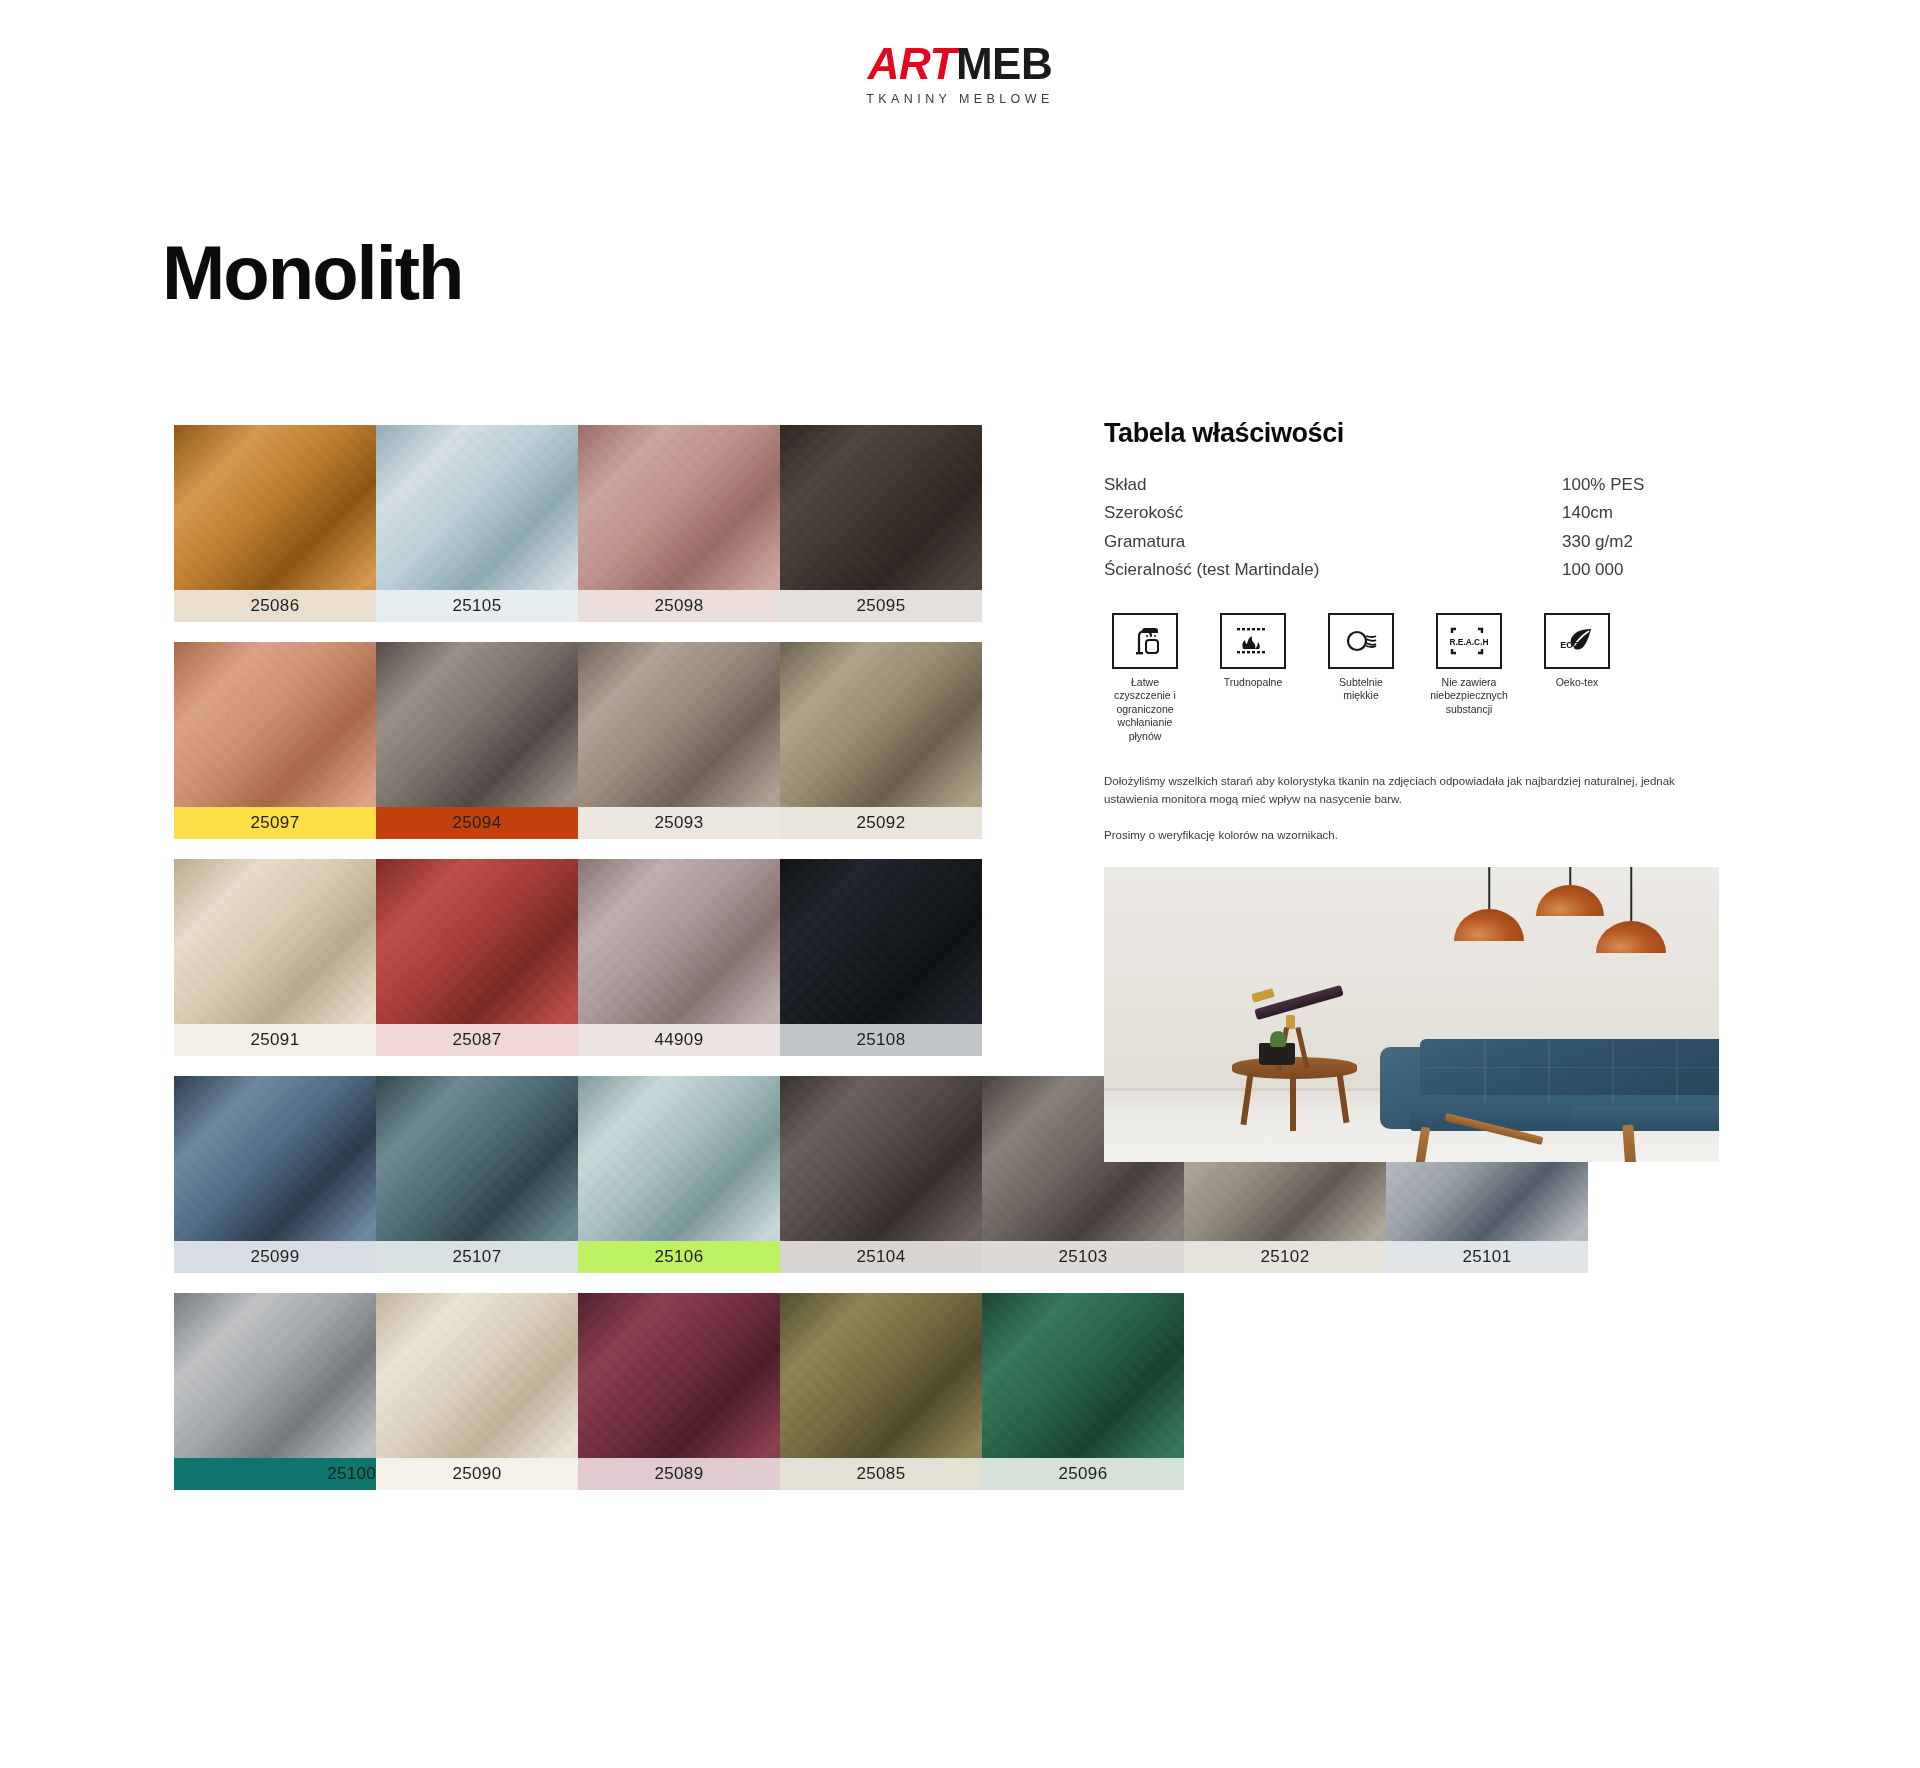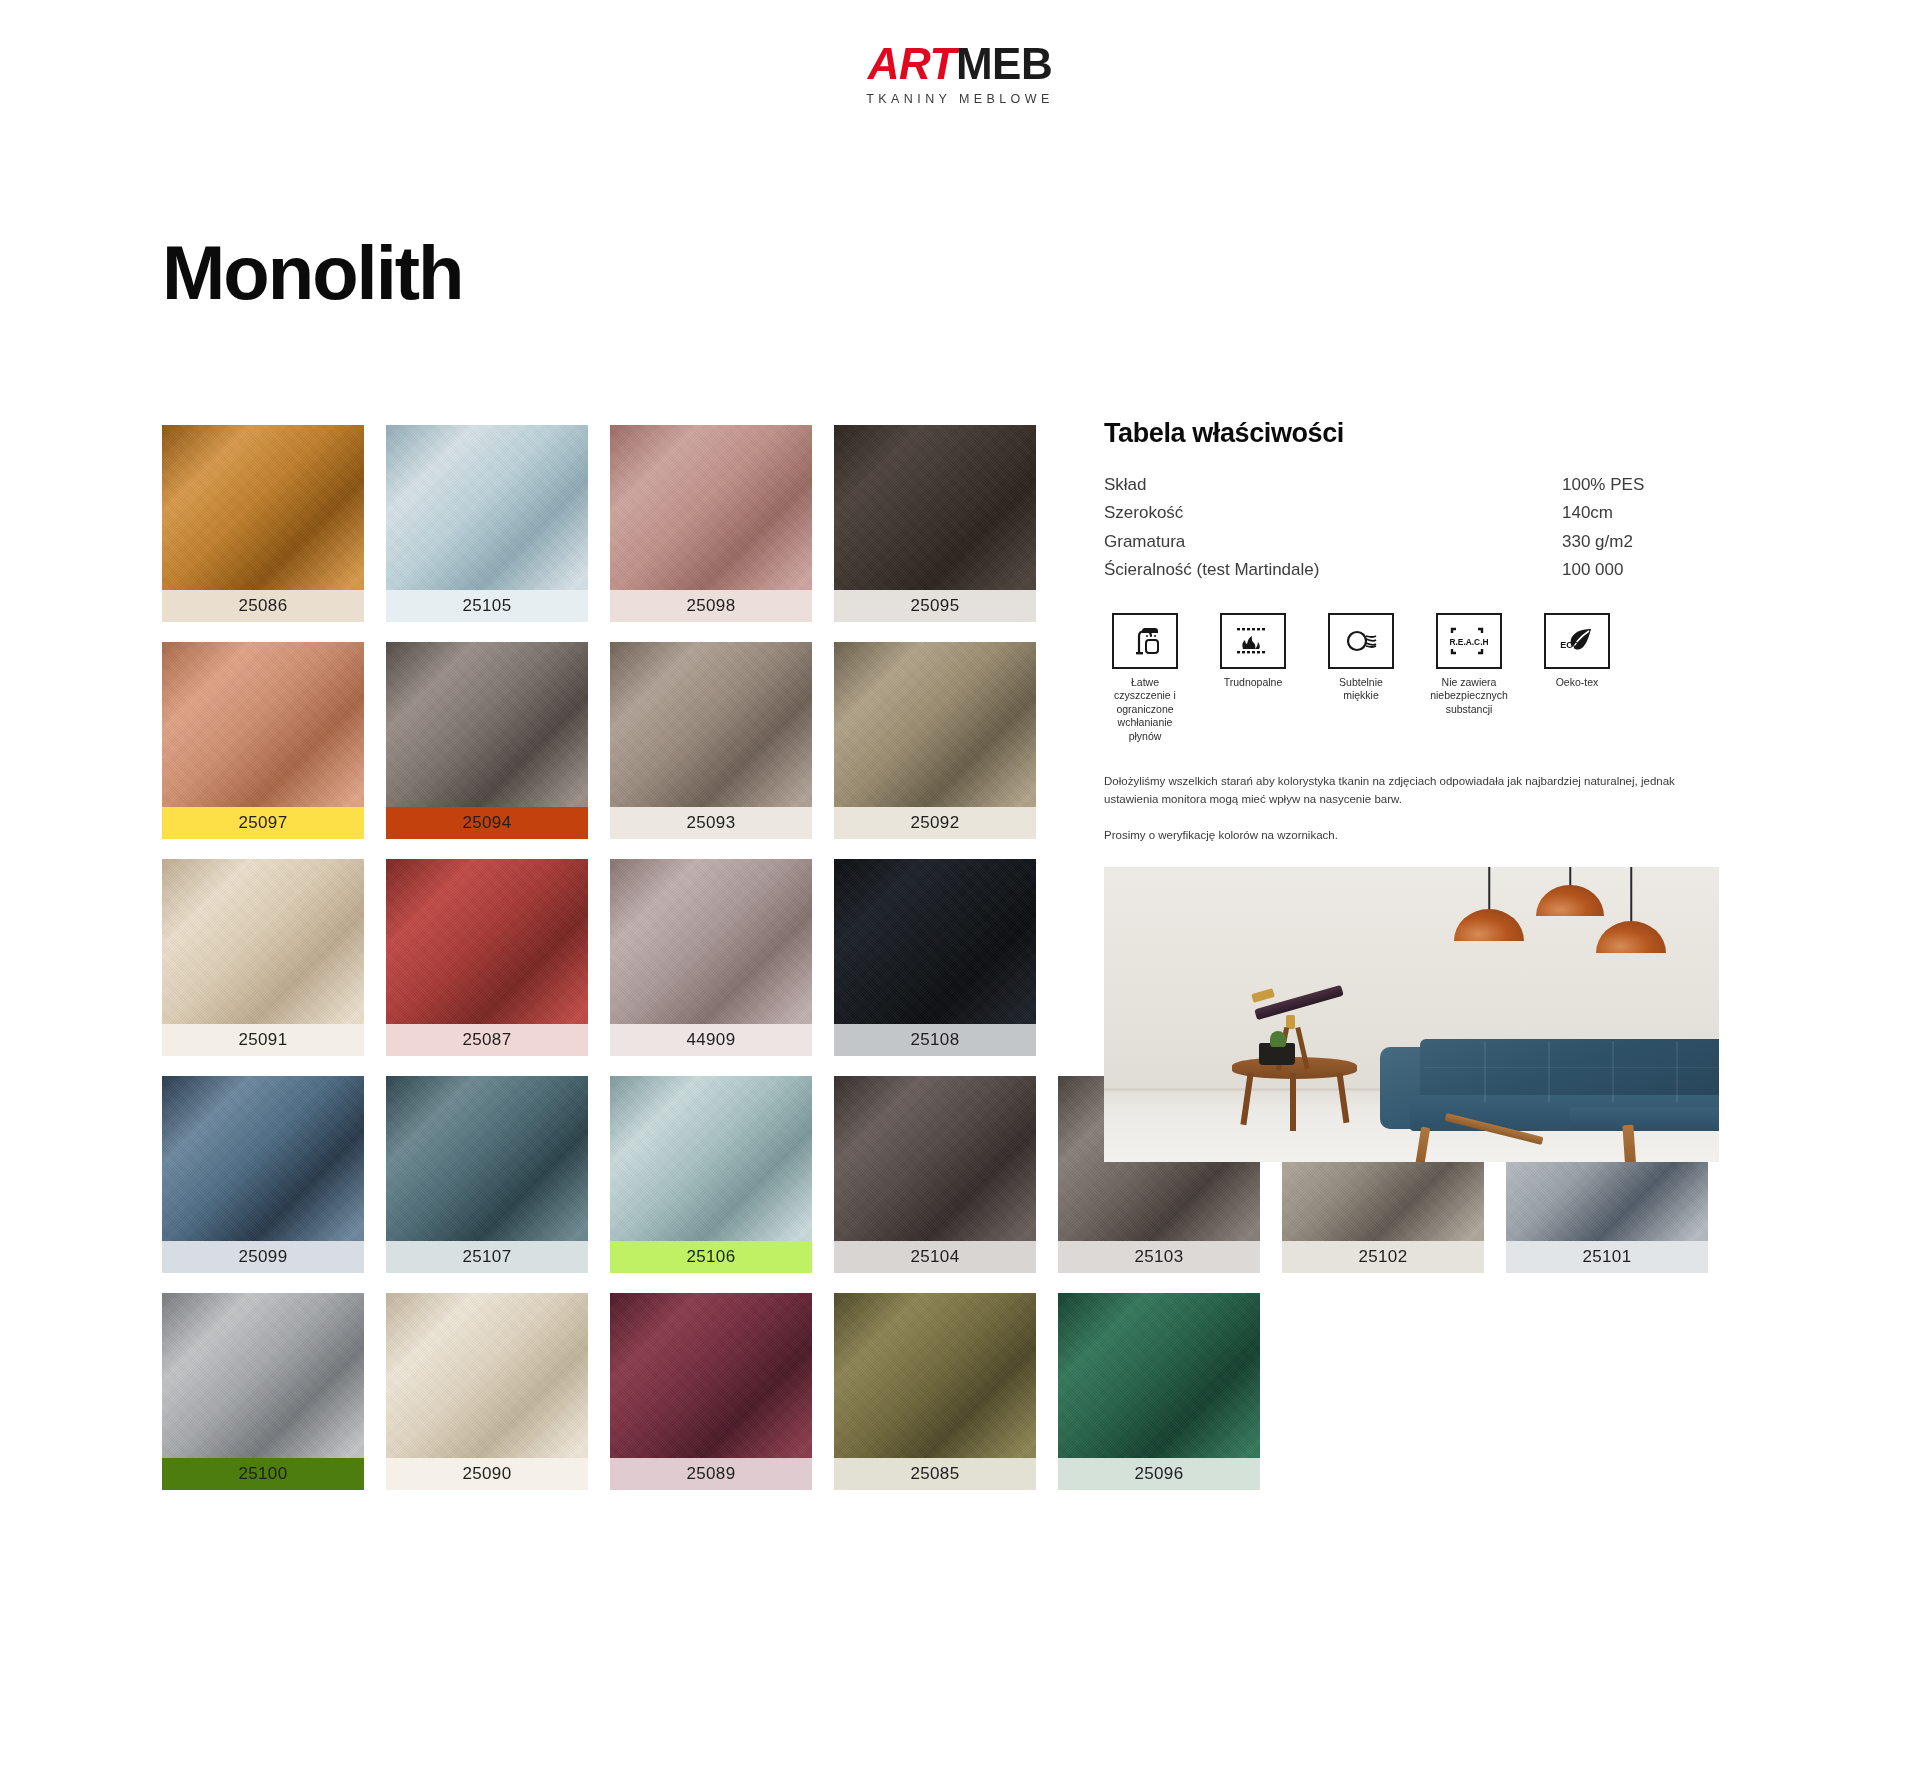--- a/index.html
+++ b/index.html
@@ -17,21 +17,21 @@
   .logo-sub{margin-top:6px;font-size:12.5px;letter-spacing:4.4px;color:#3a3a3a;font-weight:400;}
 
   
   .page-title{
     position:absolute;left:162px;top:184px;
     font-size:76px;font-weight:700;letter-spacing:-2px;color:#0b0b0b;line-height:1;
   }
 
   
   .grid{position:absolute;left:162px;top:425px;width:1560px;}
-  .srow{display:flex;gap:22px;margin-bottom:20px;}
+  .srow{display:flex;margin-bottom:20px;margin-left:12px;}
   .swatch{width:202px;}
   .swatch .tile{
     width:202px;height:165px;position:relative;overflow:hidden;
   }
   .swatch .tile .fold{
     position:absolute;inset:-30%;
   }
   .swatch .tile .grain{
     position:absolute;inset:0;opacity:.55;
     background-image:
@@ -247,21 +247,21 @@
         </div>
         <div class="code" style="background: rgb(226, 229, 232);">25101</div>
       </div>
     </div>
     <div class="srow">
       <div class="swatch">
         <div class="tile">
           <div class="fold" style="background: linear-gradient(135deg, rgb(166, 169, 172) 0%, rgb(117, 121, 125) 18%, rgb(195, 197, 199) 34%, rgb(166, 169, 172) 48%, rgb(117, 121, 125) 62%, rgb(195, 197, 199) 78%, rgb(166, 169, 172) 100%);"></div>
           <div class="grain"></div>
         </div>
-        <div class="code" style="background: #4d7c0f;">25100</div>
+        <div class="code" style="background: #0f766e; text-align: right;">25100</div>
       </div>
       <div class="swatch">
         <div class="tile">
           <div class="fold" style="background: linear-gradient(135deg, rgb(224, 213, 193) 0%, rgb(194, 180, 155) 18%, rgb(239, 231, 216) 34%, rgb(224, 213, 193) 48%, rgb(194, 180, 155) 62%, rgb(239, 231, 216) 78%, rgb(224, 213, 193) 100%);"></div>
           <div class="grain"></div>
         </div>
         <div class="code" style="background: rgb(245, 241, 233);">25090</div>
       </div>
       <div class="swatch">
         <div class="tile">

